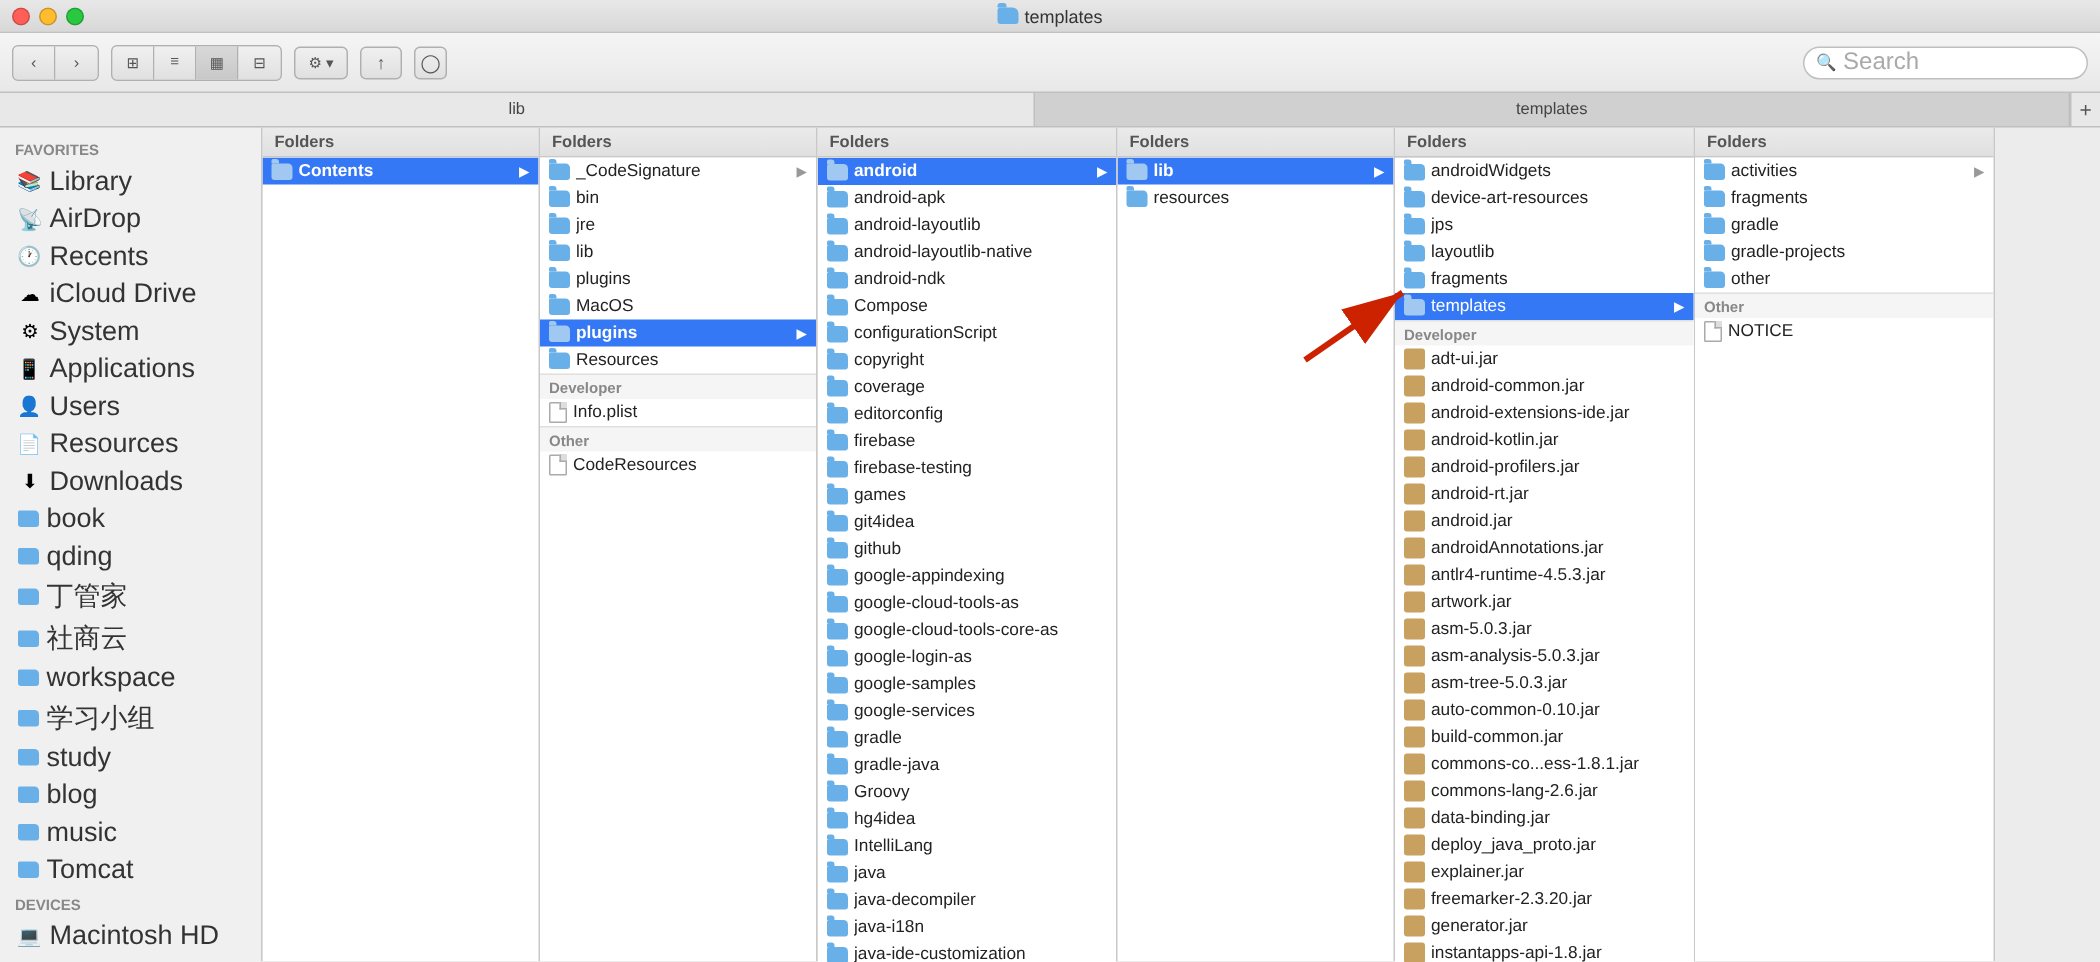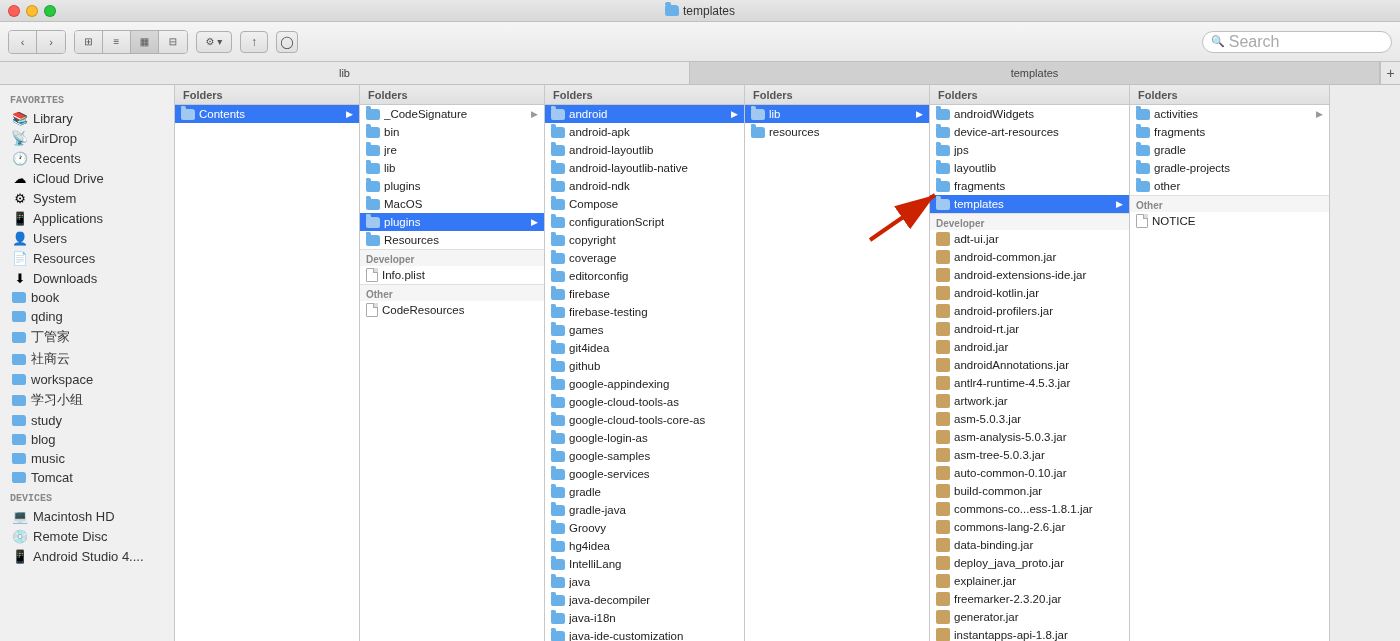--- a/index.html
+++ b/index.html
@@ -167,33 +167,32 @@
       overflow-y: auto;
       flex-shrink: 0;
       padding-top: 4px;
     }
     .sidebar-section-header {
       font-size: 10px;
       font-weight: 700;
       color: #888;
       text-transform: uppercase;
       padding: 6px 10px 2px 10px;
-      font-family: Liberation Mono, monospace;
     }
     .sidebar-item {
       display: flex;
       align-items: center;
       padding: 2px 8px;
       gap: 5px;
       cursor: pointer;
       border-radius: 4px;
       margin: 0 4px;
     }
     .sidebar-item-label {
-      font-size: 13px;
+      font-size: 18px;
       color: #333;
     }
     .si-icon {
       width: 16px; height: 16px;
       display: flex; align-items: center; justify-content: center;
       flex-shrink: 0;
       font-size: 13px;
     }
 
     
@@ -238,21 +237,21 @@
       padding: 1px 6px;
       gap: 4px;
       cursor: pointer;
       min-height: 18px;
       position: relative;
     }
     .col-item.selected {
       background: #3478f6;
       color: white;
     }
-    .col-item.selected .item-label { color: white; }
+    .col-item.selected .item-label { color: white; font-weight: bold; }
     .col-item.selected .item-arrow { color: white; }
     .item-label {
       font-size: 11.5px;
       color: #222;
       flex: 1;
       white-space: nowrap;
       overflow: hidden;
       text-overflow: ellipsis;
     }
     .item-arrow {

